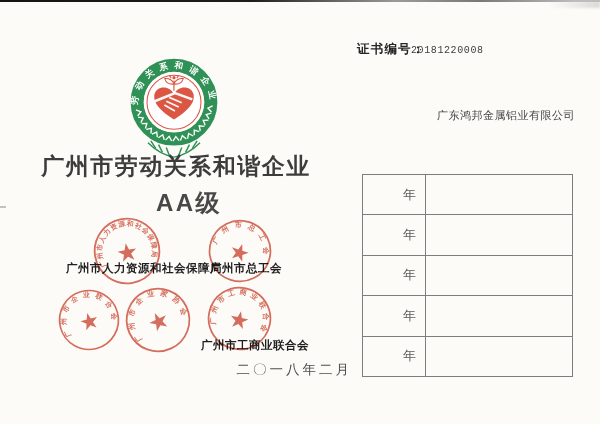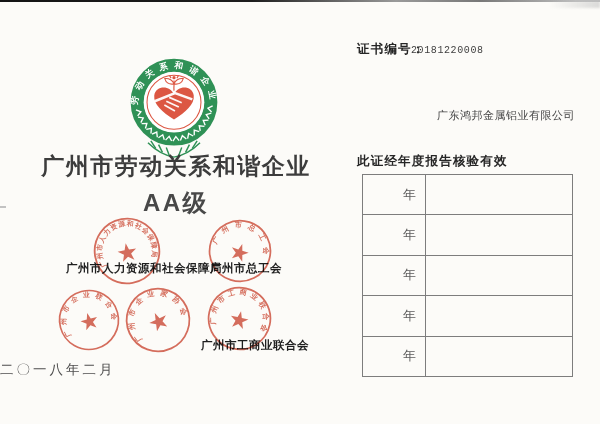--- a/index.html
+++ b/index.html
@@ -12,36 +12,36 @@
   
   .top-edge{left:0;top:0;width:600px;height:2px;
     background:linear-gradient(90deg,#141414 0%,#1d1d1d 42%,#616161 55%,#9a9a9a 66%,#787878 80%,#bdbdbd 96%);}
   .corner-smudge{right:0;top:1px;width:52px;height:7px;opacity:.55;filter:blur(1px);
     background:linear-gradient(90deg,rgba(160,160,160,0),#bfbfbf);}
   .edge-dash{left:0;top:206px;width:6px;height:2px;background:#c2c2c2;}
   
   .logo{left:121px;top:52px;width:106px;height:112px;}
   .title-line1{left:0;top:151px;width:352px;text-align:center;
     font-size:23px;font-weight:700;color:#3c3c3c;letter-spacing:1.5px;}
-  .title-line2{left:0;top:187px;width:352px;text-align:center;
+  .title-line2{left:13px;top:187px;width:352px;text-align:center;
     font-size:24px;font-weight:600;color:#484848;letter-spacing:2.5px;}
   .seal{position:absolute;z-index:4;mix-blend-mode:multiply;opacity:.82;}
   .seal svg{width:100%;height:100%;}
   .seal-0{left:93px;top:217px;width:68px;height:68px;transform:rotate(-10deg);}
   .seal-1{left:208px;top:219px;width:64px;height:64px;transform:rotate(18deg);}
   .seal-2{left:58px;top:289px;width:62px;height:62px;transform:rotate(-15deg);}
   .seal-3{left:125px;top:287px;width:66px;height:66px;transform:rotate(-25deg);}
   .seal-4{left:207px;top:286px;width:65px;height:65px;transform:rotate(12deg);}
   .issuer-label{position:absolute;z-index:2;font-size:11.5px;font-weight:700;
     color:#1e1e1e;letter-spacing:.5px;white-space:nowrap;}
   .label-0{left:66px;top:261px;}
   .label-1{left:210px;top:261px;}
   .label-2{left:64px;top:338px;}
   .label-3{left:201px;top:338px;}
-  .date{left:0;top:361px;width:352px;text-align:left;
+  .date{left:0;top:361px;width:352px;text-align:right;
     font-size:13.5px;color:#4e4e4e;letter-spacing:3px;}
   
   .field-label{position:absolute;font-size:12.5px;font-weight:700;color:#262626;
     letter-spacing:1.2px;white-space:nowrap;}
   .cert-no-label{left:357px;top:41px;text-align:right;}
   .cert-no-value{left:411px;top:45px;font-family:Liberation Mono, monospace;
     font-size:10px;color:#3e3e3e;letter-spacing:.6px;}
   .holder-label{left:357px;top:96px;}
   .holder-value{left:437px;top:108px;font-family:"Liberation Serif",serif;
     font-size:11px;color:#444;letter-spacing:.5px;white-space:nowrap;}
@@ -154,21 +154,20 @@
   <div class="issuer-label label-1">广州市总工会</div>
   <div class="issuer-label label-3">广州市工商业联合会</div>
 
   <div class="abs date">二〇一八年二月</div>
 
   <div class="field-label cert-no-label">证书编号：</div>
   <div class="abs cert-no-value">20181220008</div>
 
   <div class="abs holder-value">广东鸿邦金属铝业有限公司</div>
 
-  <div class="field-label table-title">此证经年度报告核验有效</div>
   <table class="annual-table">
     <tbody>
         <tr>
           <td class="year-cell">年</td>
           <td class="blank-cell"></td>
         </tr>
         <tr>
           <td class="year-cell">年</td>
           <td class="blank-cell"></td>
         </tr>

